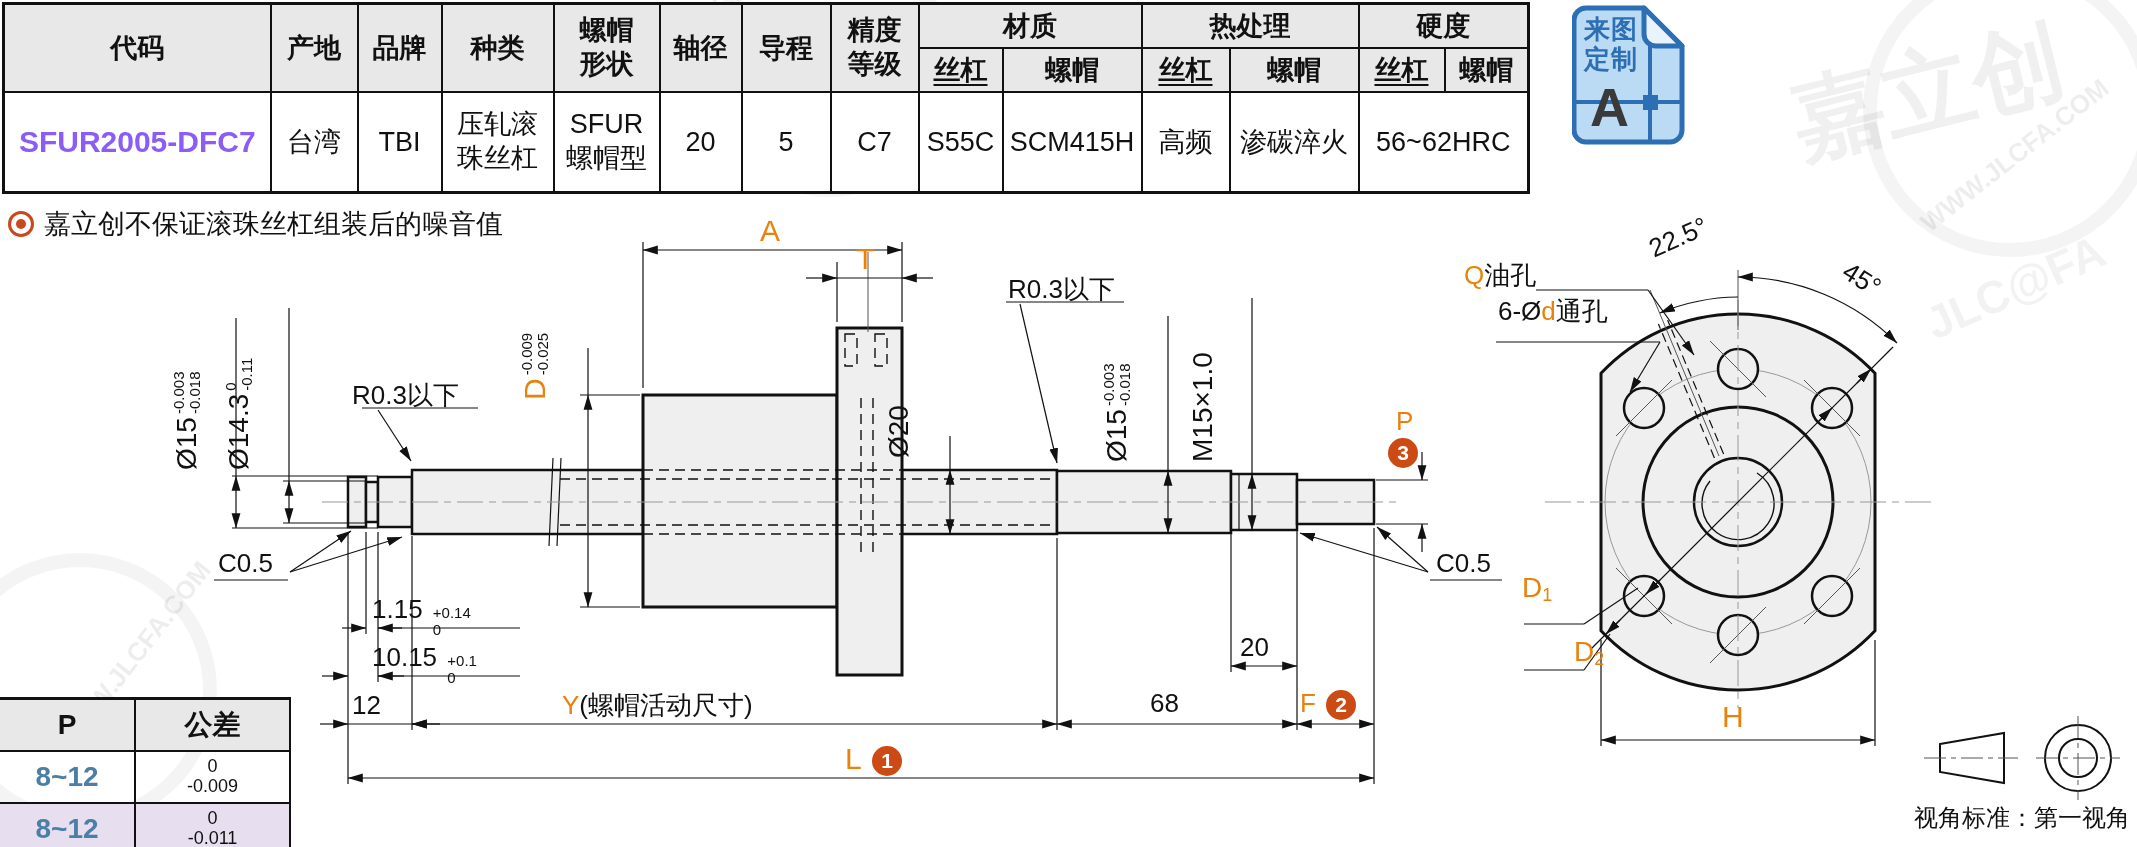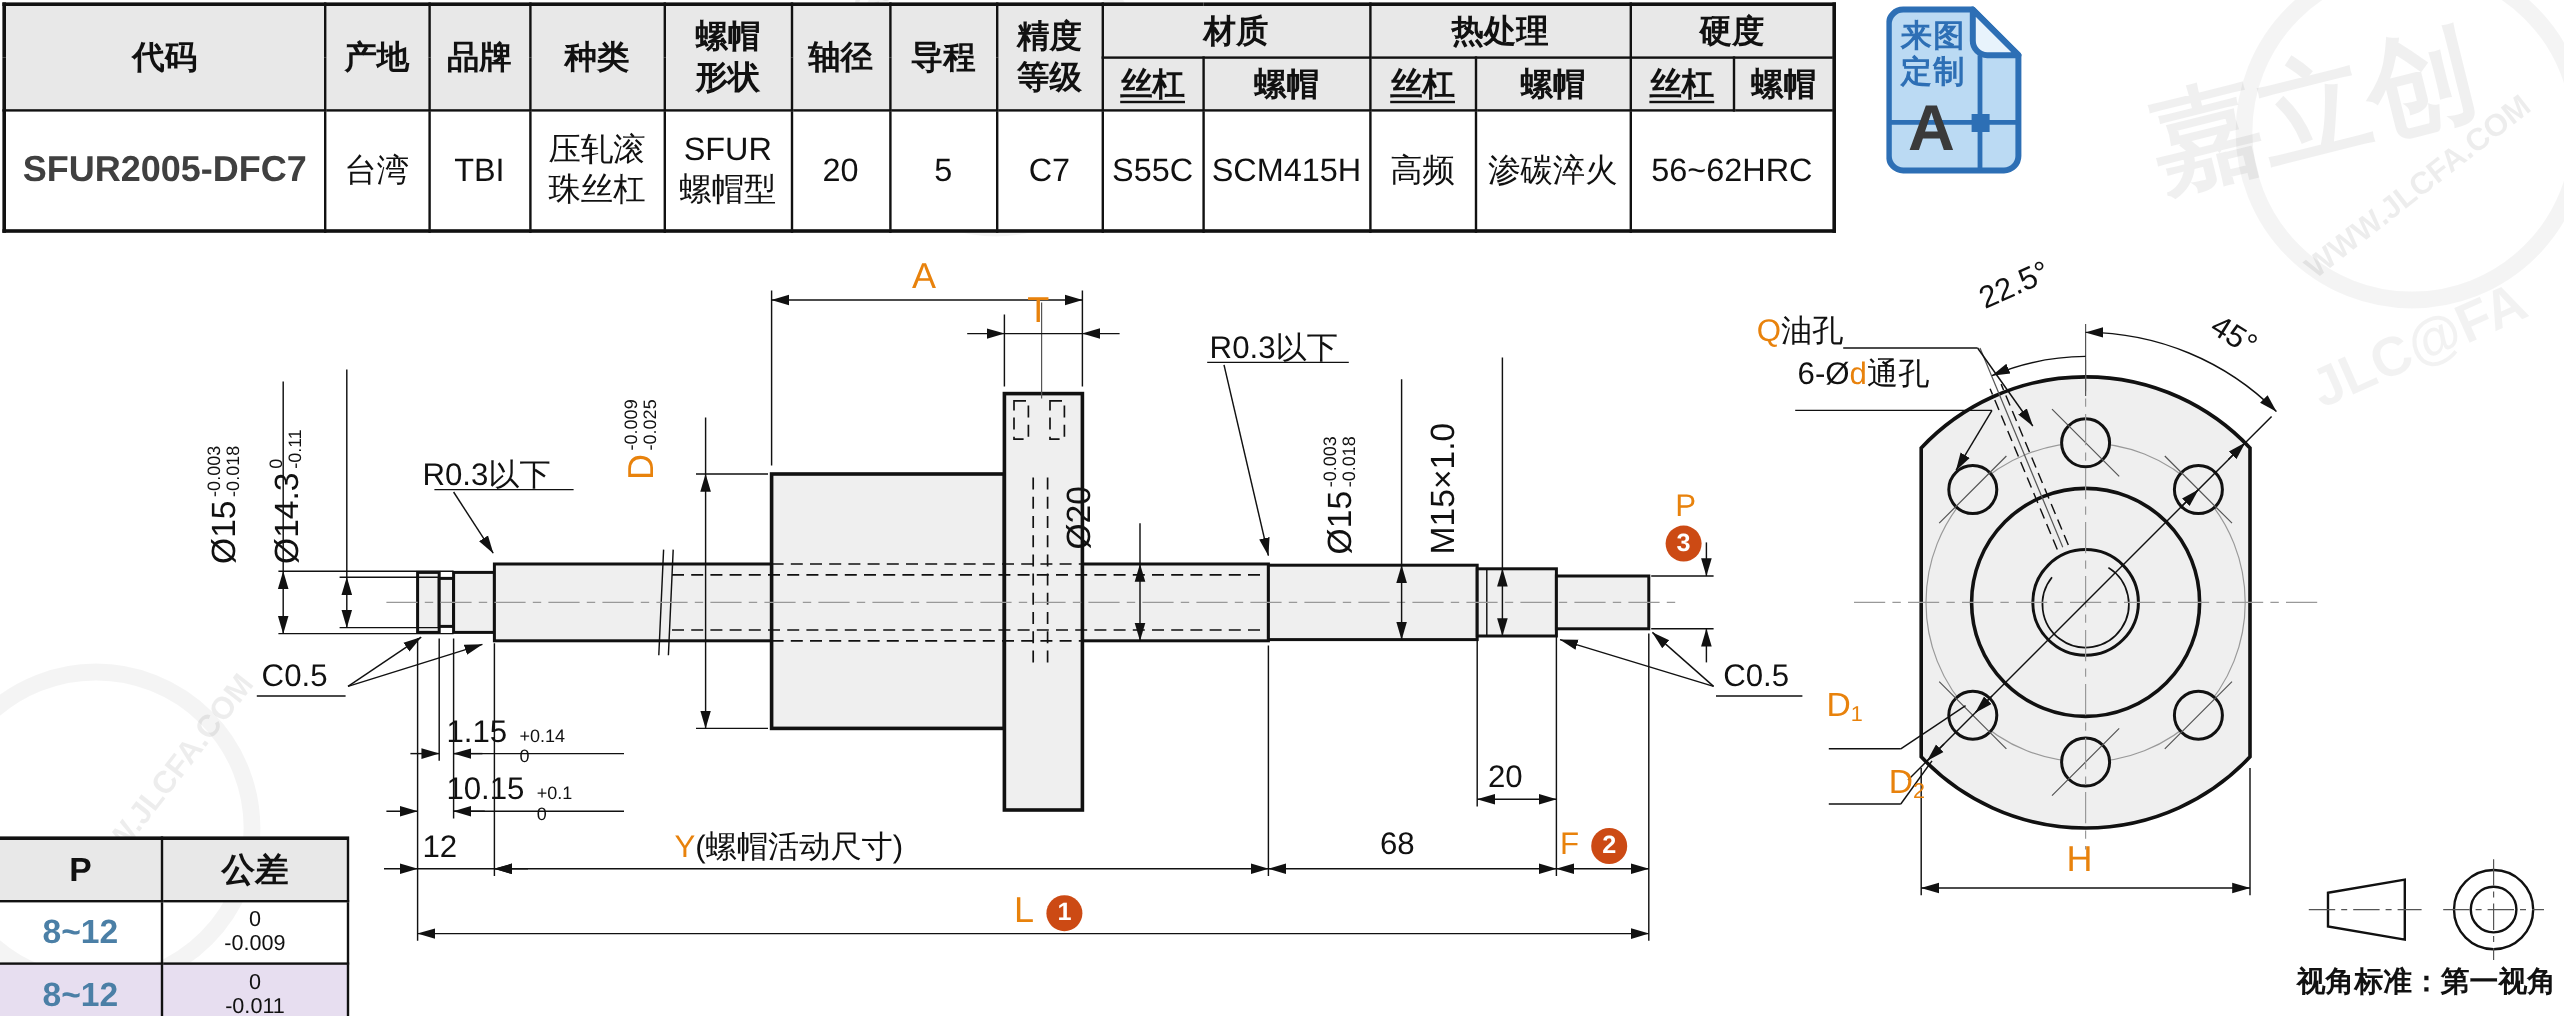--- a/index.html
+++ b/index.html
@@ -12,21 +12,21 @@
   table.spec{position:absolute;left:2px;top:2px;border-collapse:collapse;table-layout:fixed;
              border:3px solid #111;font-size:27px;}
   table.spec th,table.spec td{border:2px solid #111;text-align:center;vertical-align:middle;padding:0 2px;}
   table.spec th{background:#E8E8E8;font-weight:bold;}
   table.spec td{background:#fff;height:98px;}
   table.spec tr.h1 th{height:42px;}
   table.spec tr.h2 th{height:42px;}
   .w2{display:inline-block;width:60px;line-height:1.25;}
   .w3{display:inline-block;width:86px;line-height:1.25;}
   .ul{text-decoration:underline;text-underline-offset:5px;}
-  .code{color:#404040;font-weight:bold;font-size:30px;}
+  .code{color:#8b5cf6;font-weight:bold;font-size:30px;}
   
   table.ptab{position:absolute;left:0px;top:697px;border-collapse:collapse;table-layout:fixed;
              border-top:3px solid #111;border-bottom:3px solid #111;border-right:2px solid #111;font-size:28px;}
   table.ptab th,table.ptab td{border:2px solid #111;border-left:none;text-align:center;vertical-align:middle;}
   table.ptab th{background:#E8E8E8;font-weight:bold;height:48px;}
   table.ptab td{height:48px;}
   table.ptab td.pv{color:#4B7FA6;font-weight:bold;margin-top:48px;}
   table.ptab tr.alt td{background:#E7DEF0;}
   .tol2{font-size:18px;line-height:1.1;}
   
@@ -43,21 +43,21 @@
   .lb{position:absolute;font-size:26px;white-space:nowrap;}
   .lb.big{font-size:30px;}
   .o{color:#E8820C;}
   .rot{position:absolute;transform:rotate(-90deg);transform-origin:0 100%;height:34px;
        display:inline-flex;align-items:center;white-space:nowrap;font-size:28px;}
   .st{display:inline-flex;flex-direction:column;justify-content:center;font-size:15px;
       line-height:1.1;margin-left:3px;text-align:left;}
   .badge{position:absolute;width:30px;height:30px;border-radius:50%;background:#CC4A14;color:#fff;
          font-weight:bold;font-size:21px;display:flex;align-items:center;justify-content:center;}
   .sub{font-size:18px;vertical-align:-4px;}
-  .cap{position:absolute;font-size:24px;font-weight:bold;}
+  .cap{position:absolute;font-size:24px;}
 </style>
 </head>
 <body>
 
 <div class="stage">
 
   <div class="wm" style="left:150px;top:30px;font-size:92px;transform:rotate(-14deg);">嘉立创</div>
   <div class="wm" style="left:545px;top:30px;font-size:28px;transform:rotate(-38deg);">WWW.JLCFA.COM</div>
   <div class="wm" style="left:640px;top:30px;font-size:58px;transform:rotate(-18deg);color:rgba(0,0,0,0.05);">JLC@FA</div>
   <div class="wm" style="left:1790px;top:30px;font-size:92px;transform:rotate(-14deg);color:rgba(0,0,0,0.06);">嘉立创</div>
@@ -279,20 +279,26 @@
       <path d="M14,4 H72 L110,42 V126 a12,12 0 0 1 -12,12 H14 a12,12 0 0 1 -12,-12 V16 A12,12 0 0 1 14,4 Z" fill="#BBDAF3" stroke="#2D6FB5" stroke-width="5" stroke-linejoin="round"></path>
       <path d="M72,4 L110,42 H84 a12,12 0 0 1 -12,-12 Z" fill="#E8F3FC" stroke="#2D6FB5" stroke-width="5" stroke-linejoin="round"></path>
       <path d="M78,42 V138 M2,98 H110" stroke="#2D6FB5" stroke-width="4" fill="none"></path>
       <rect x="71" y="91" width="15" height="15" fill="#2D6FB5"></rect>
     </svg>
     <div class="t" style="top:8px">来图</div>
     <div class="t" style="top:38px">定制</div>
     <div class="A">A</div>
   </div>
 
+  <div class="note">
+    <span class="bullet">
+        <i></i>
+      </span>
+    <span>嘉立创不保证滚珠丝杠组装后的噪音值</span>
+  </div>
 
   <table class="ptab">
     <colgroup>
         <col style="width:135px">
         <col style="width:155px">
       </colgroup>
     <tbody>
         <tr>
       <th>P</th>
       <th>公差</th>

